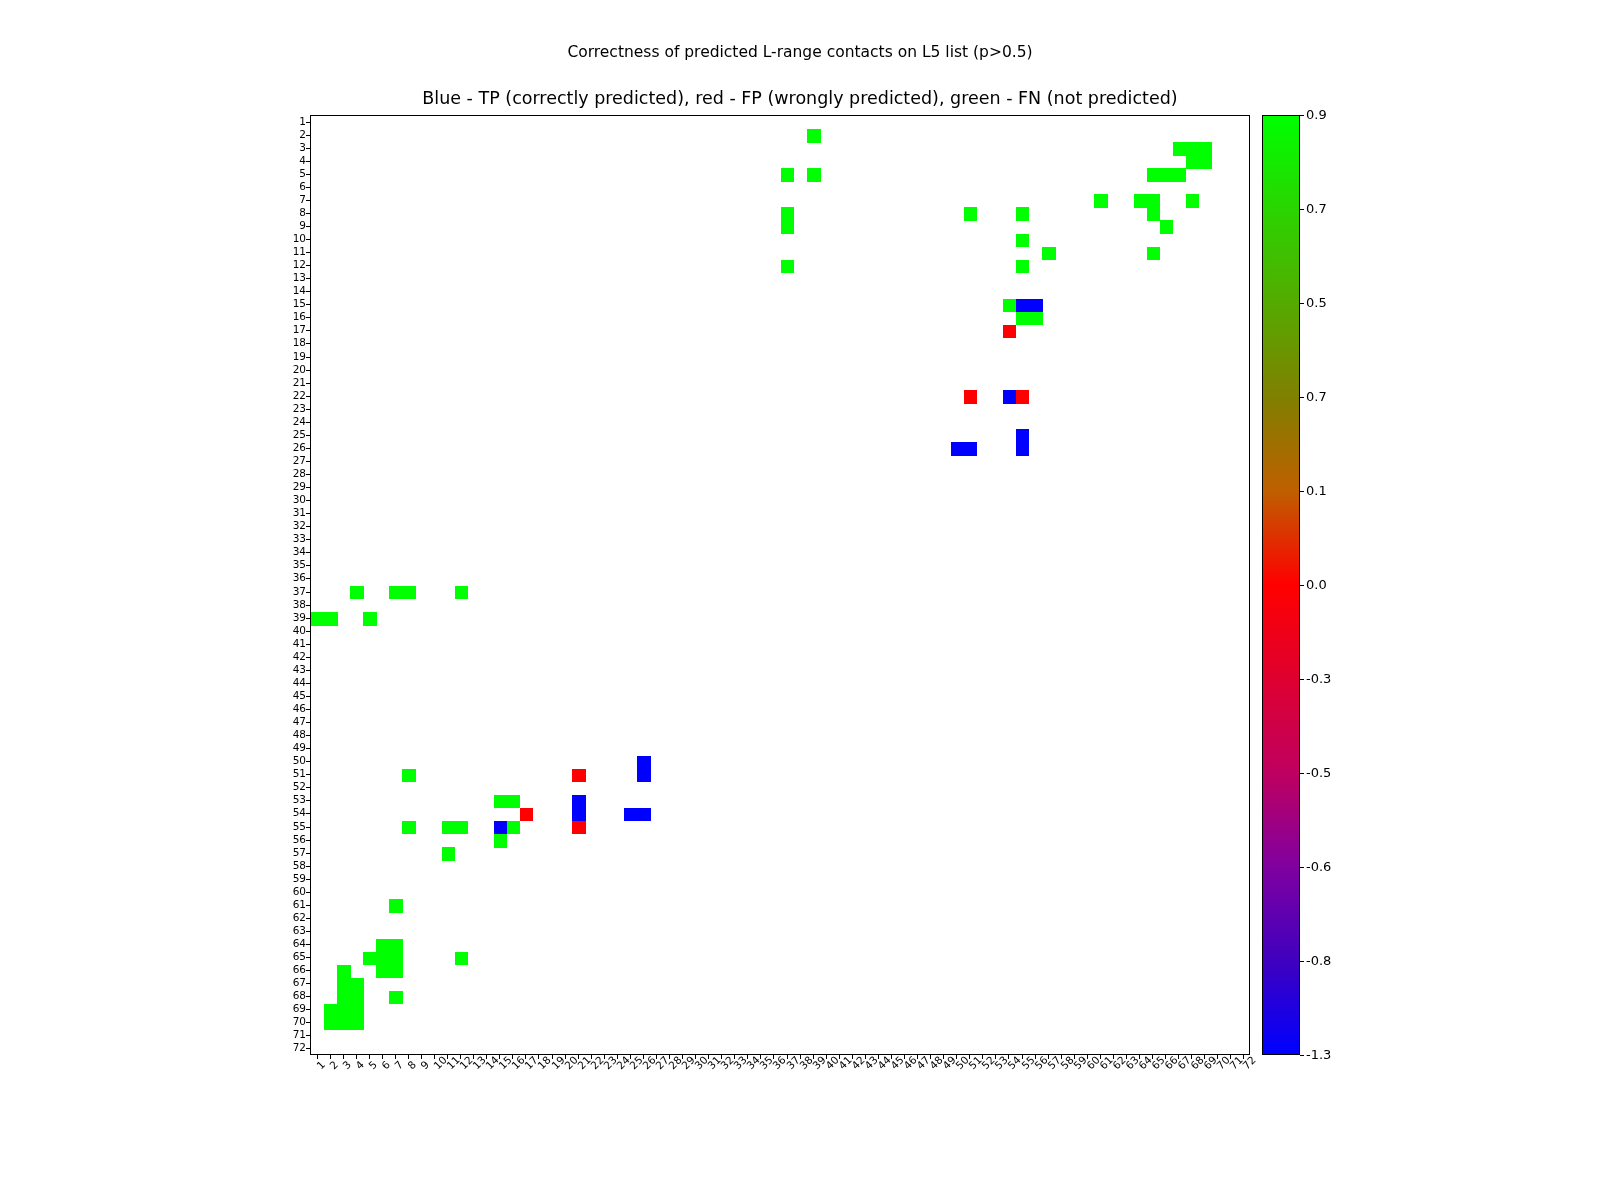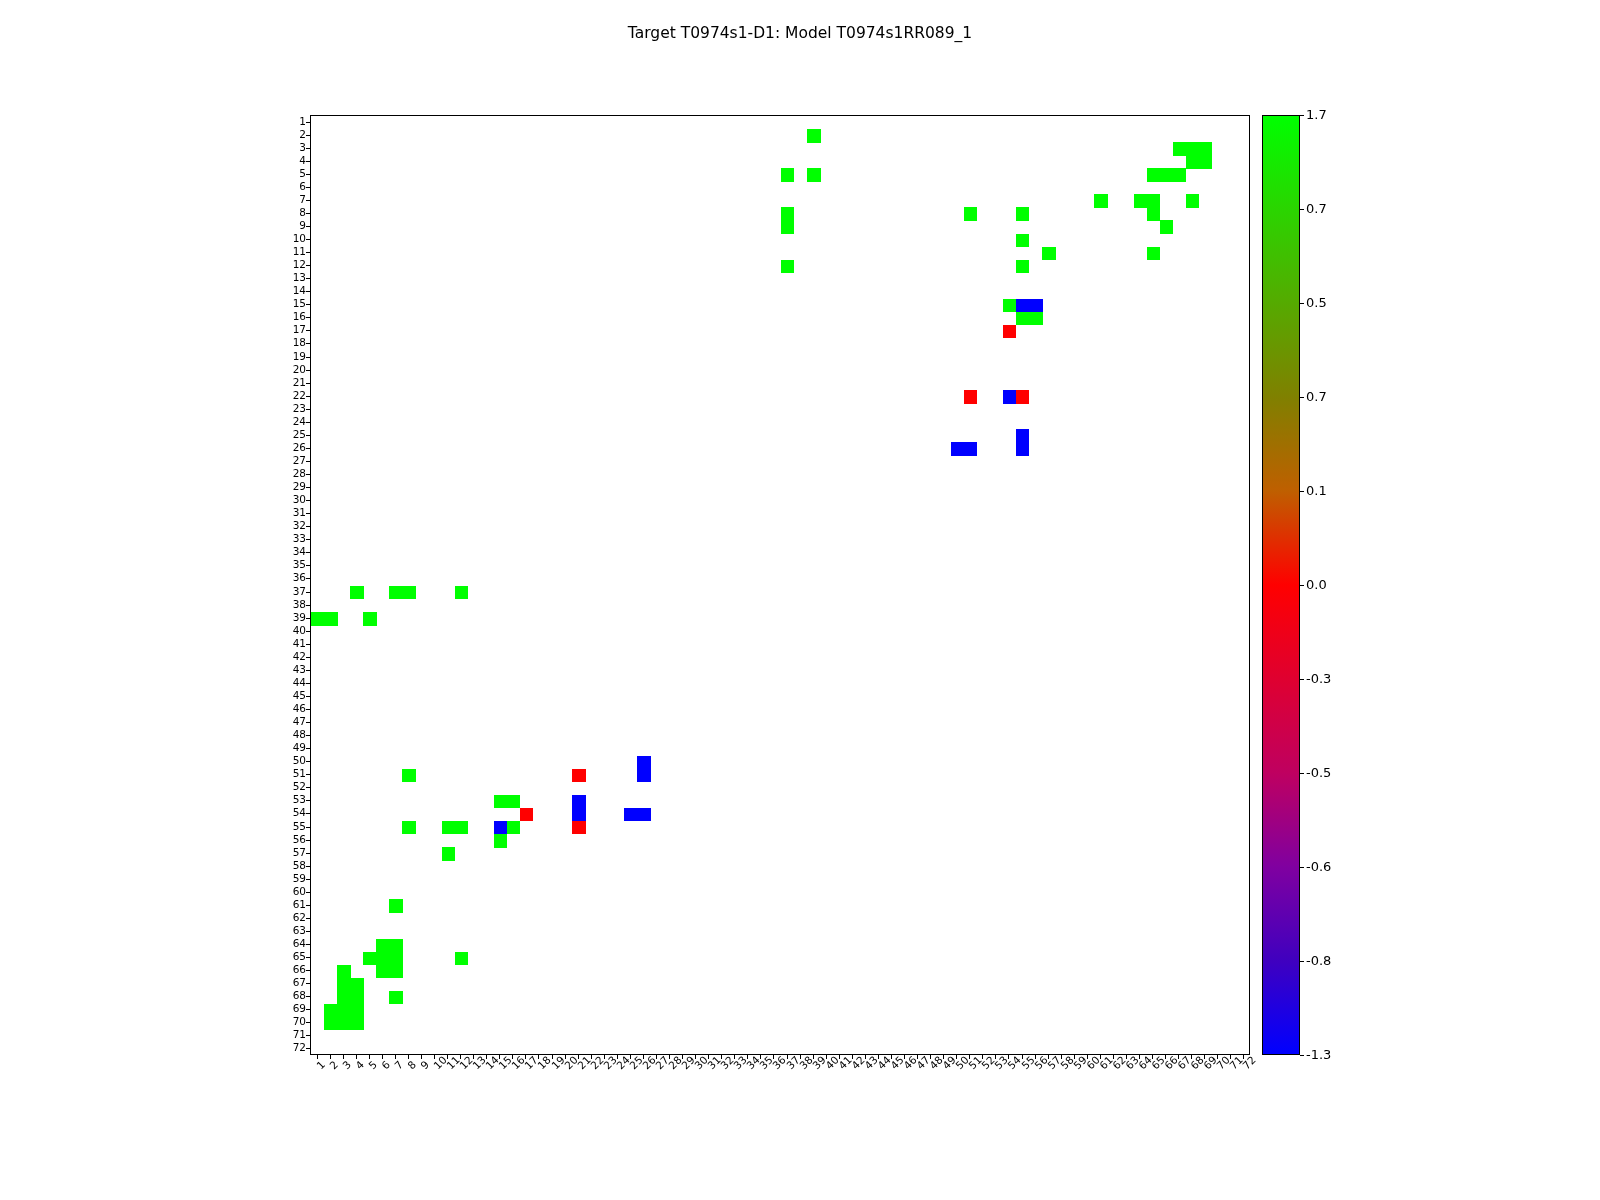--- a/index.html
+++ b/index.html
@@ -129,21 +129,22 @@
     width: 4px;
     height: 1px;
     background: #000;
   }
 </style>
 </head>
 <body>
 
 <div id="root">
 
-  <div class="suptitle" id="suptitle-line1">Target T0974s1-D1: Model T0974s1RR089_1</div>
+  <div class="suptitle" id="suptitle-line2">Correctness of predicted L-range contacts on L5 list (p&gt;0.5)</div>
+  <div class="axtitle" id="axes-title">Blue - TP (correctly predicted), red - FP (wrongly predicted), green - FN (not predicted)</div>
 
   <div id="plot-frame">
       <div class="cell" style="left: 496.111px; top: 13.0556px; width: 13.4556px; height: 13.4556px; background: rgb(0, 255, 0);"></div>
       <div class="cell" style="left: 861.667px; top: 26.1111px; width: 13.4556px; height: 13.4556px; background: rgb(0, 255, 0);"></div>
       <div class="cell" style="left: 874.722px; top: 26.1111px; width: 13.4556px; height: 13.4556px; background: rgb(0, 255, 0);"></div>
       <div class="cell" style="left: 887.778px; top: 26.1111px; width: 13.4556px; height: 13.4556px; background: rgb(0, 255, 0);"></div>
       <div class="cell" style="left: 874.722px; top: 39.1667px; width: 13.4556px; height: 13.4556px; background: rgb(0, 255, 0);"></div>
       <div class="cell" style="left: 887.778px; top: 39.1667px; width: 13.4556px; height: 13.4556px; background: rgb(0, 255, 0);"></div>
       <div class="cell" style="left: 470px; top: 52.2222px; width: 13.4556px; height: 13.4556px; background: rgb(0, 255, 0);"></div>
       <div class="cell" style="left: 496.111px; top: 52.2222px; width: 13.4556px; height: 13.4556px; background: rgb(0, 255, 0);"></div>
@@ -513,21 +514,21 @@
       <div class="xtick" style="left: 1214.36px; top: 1063px;">70</div>
       <div class="tickmark-x" style="left: 1217.36px;"></div>
       <div class="xtick" style="left: 1227.42px; top: 1063px;">71</div>
       <div class="tickmark-x" style="left: 1230.42px;"></div>
       <div class="xtick" style="left: 1240.47px; top: 1063px;">72</div>
       <div class="tickmark-x" style="left: 1243.47px;"></div>
     </div>
 
   <div id="colorbar-frame"></div>
   <div id="colorbar-ticks">
-      <div class="cbtick" style="top: 107px;">1.7</div>
+      <div class="cbtick" style="top: 107px;">0.9</div>
       <div class="cbtickmark" style="top: 115px;"></div>
       <div class="cbtick" style="top: 201px;">0.7</div>
       <div class="cbtickmark" style="top: 209px;"></div>
       <div class="cbtick" style="top: 295px;">0.5</div>
       <div class="cbtickmark" style="top: 303px;"></div>
       <div class="cbtick" style="top: 389px;">0.7</div>
       <div class="cbtickmark" style="top: 397px;"></div>
       <div class="cbtick" style="top: 483px;">0.1</div>
       <div class="cbtickmark" style="top: 491px;"></div>
       <div class="cbtick" style="top: 577px;">0.0</div>

